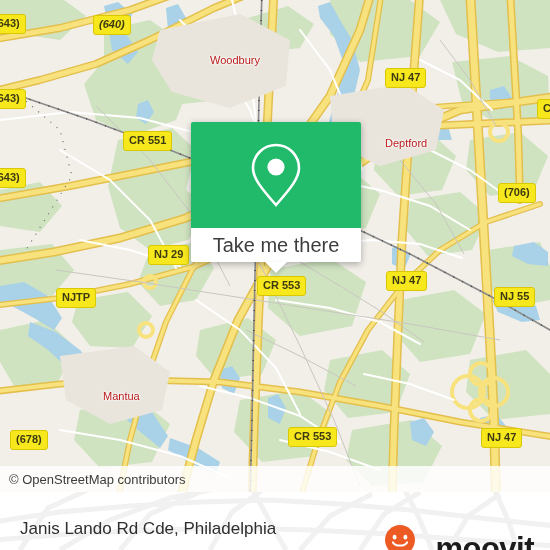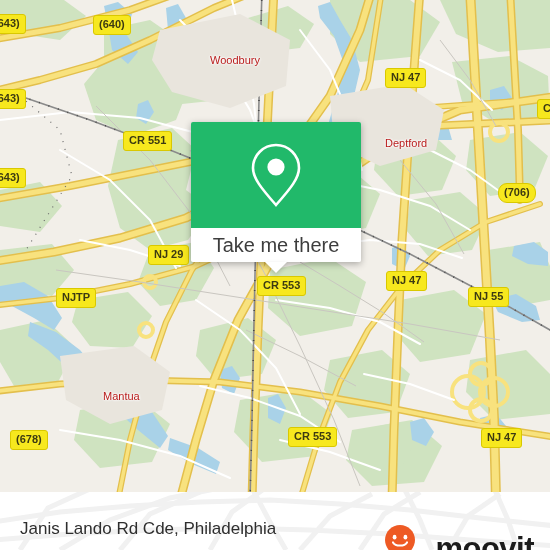--- a/index.html
+++ b/index.html
@@ -297,49 +297,52 @@
         <path d="M330 96 L404 84 L444 110 L436 150 L380 166 L334 144 Z"></path>
         <path d="M60 356 L134 346 L170 372 L162 410 L110 424 L66 400 Z"></path>
       </g>
     </svg>
 
     <div class="place-label" style="left:210px; top:54px;">Woodbury</div>
     <div class="place-label" style="left:385px; top:137px;">Deptford</div>
     <div class="place-label" style="left:103px; top:390px;">Mantua</div>
 
     <div class="shield" style="left:-12px; top:14px;">(643)</div>
-    <div class="shield" style="left:93px;  top:15px;">(640)</div>
+    <div class="shield" style="left:93px;  top:15px;font-style:italic;">(640)</div>
     <div class="shield" style="left:-12px; top:89px;">(643)</div>
     <div class="shield" style="left:123px; top:131px;">CR 551</div>
     <div class="shield" style="left:-12px; top:168px;">(643)</div>
     <div class="shield" style="left:385px; top:68px;">NJ 47</div>
     <div class="shield" style="left:497px; top:99px;margin-left:40px;">CR 544</div>
-    <div class="shield" style="left:498px; top:183px;border-radius:9px;">(706)</div>
+    <div class="shield" style="left:498px; top:183px;">(706)</div>
     <div class="shield" style="left:148px; top:245px;">NJ 29</div>
     <div class="shield" style="left:56px;  top:288px;">NJTP</div>
     <div class="shield" style="left:257px; top:276px;">CR 553</div>
     <div class="shield" style="left:386px; top:271px;">NJ 47</div>
-    <div class="shield" style="left:468px; top:287px;text-align:right;">NJ 55</div>
+    <div class="shield" style="left:494px; top:287px;text-align:right;">NJ 55</div>
     <div class="shield" style="left:288px; top:427px;">CR 553</div>
     <div class="shield" style="left:481px; top:428px;">NJ 47</div>
     <div class="shield" style="left:10px;  top:430px;">(678)</div>
 
     <div id="callout">
       <div id="callout-top" style="background:#21b96a;">
         <svg width="58" height="70" viewBox="0 0 58 70">
           <path d="M29 5 C16.3 5 6 15.3 6 28 C6 38 14 48 29 65 C44 48 52 38 52 28 C52 15.3 41.7 5 29 5 Z" fill="none" stroke="#ffffff" stroke-width="2.6"></path>
           <circle cx="29" cy="27" r="8.6" fill="#ffffff"></circle>
         </svg>
       </div>
       <div id="callout-bottom">
         <span id="callout-label">Take me there</span>
       </div>
       <div id="callout-tail"></div>
     </div>
 
+    <div id="attribution">
+      <span class="txt">© OpenStreetMap contributors</span>
+    </div>
   </div>
 
   <div id="footer">
 
     <svg id="footer-watermark" width="550" height="58" viewBox="0 0 550 58">
       <g stroke="#f1f1f1" stroke-width="5" fill="none">
         <path d="M20 58 L48 16 L92 -4"></path>
         <path d="M60 58 L110 28 L170 6 L230 -6"></path>
         <path d="M120 58 L150 22 L200 0"></path>
         <path d="M210 58 L232 20 L268 -6"></path>

